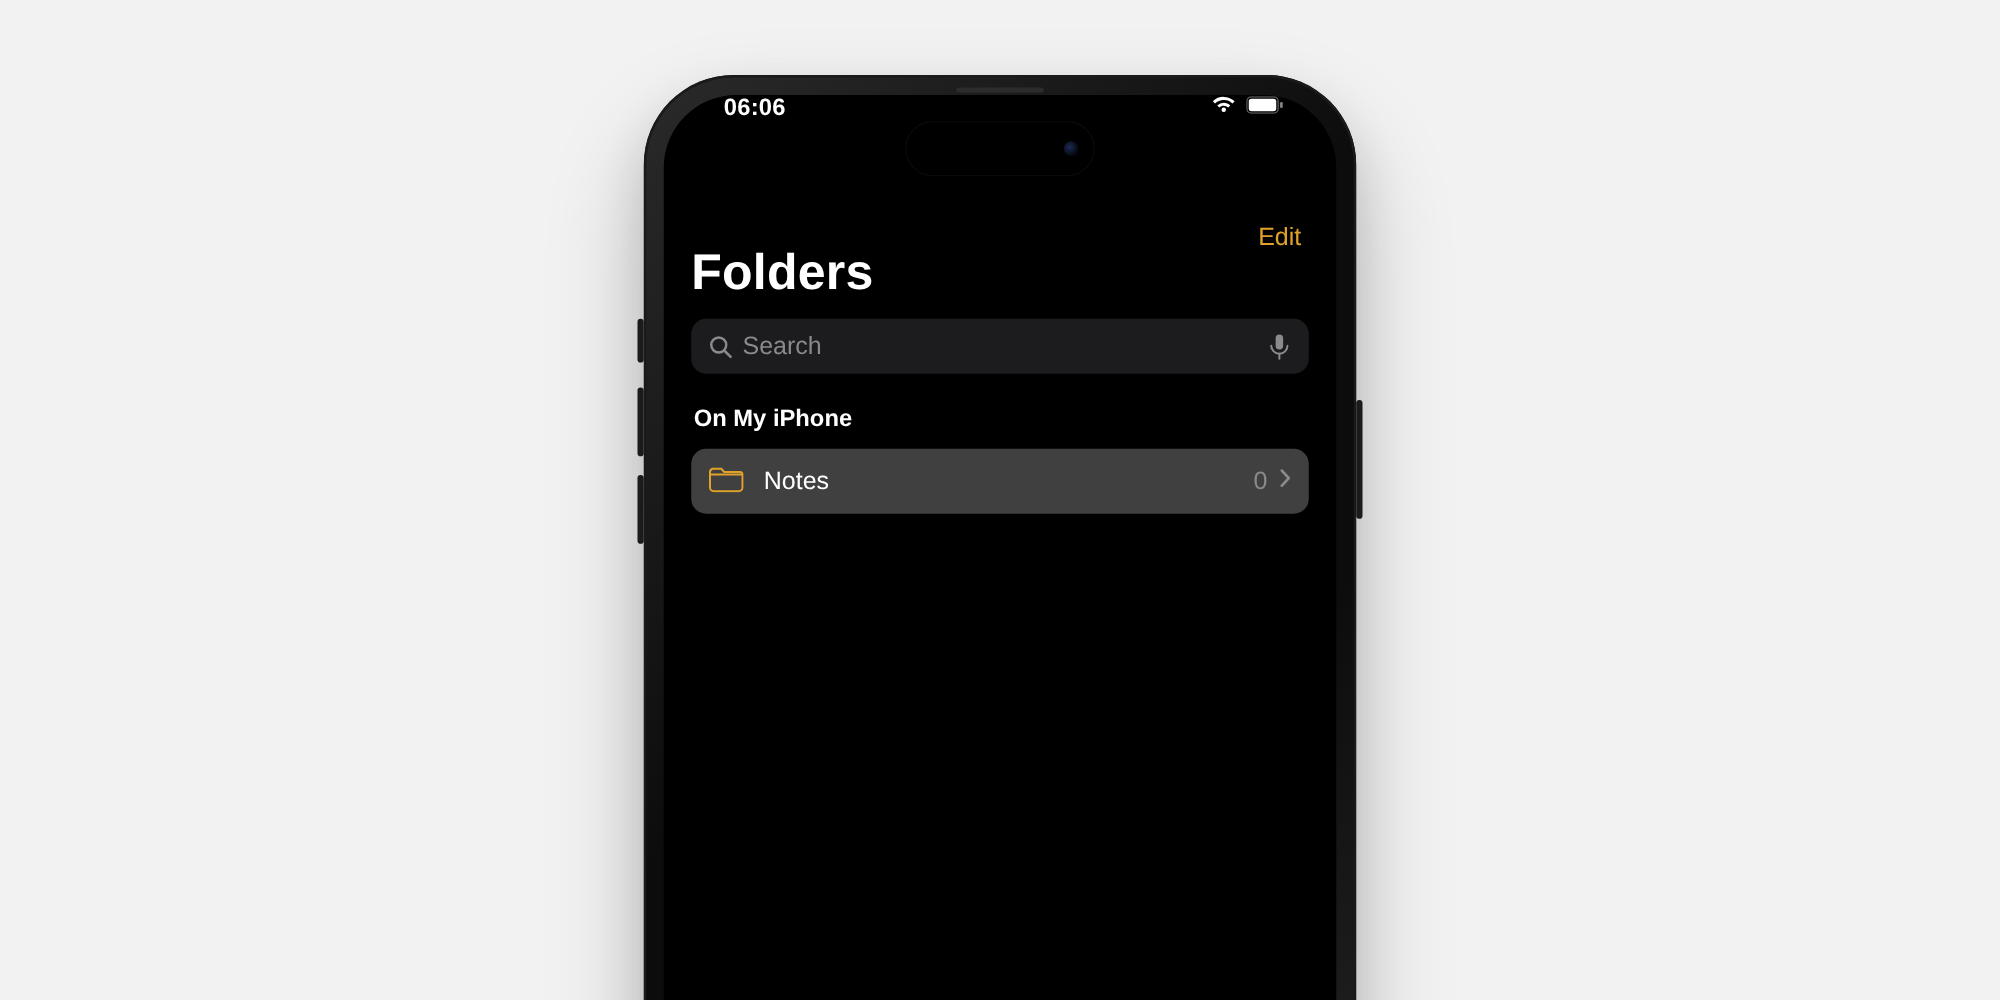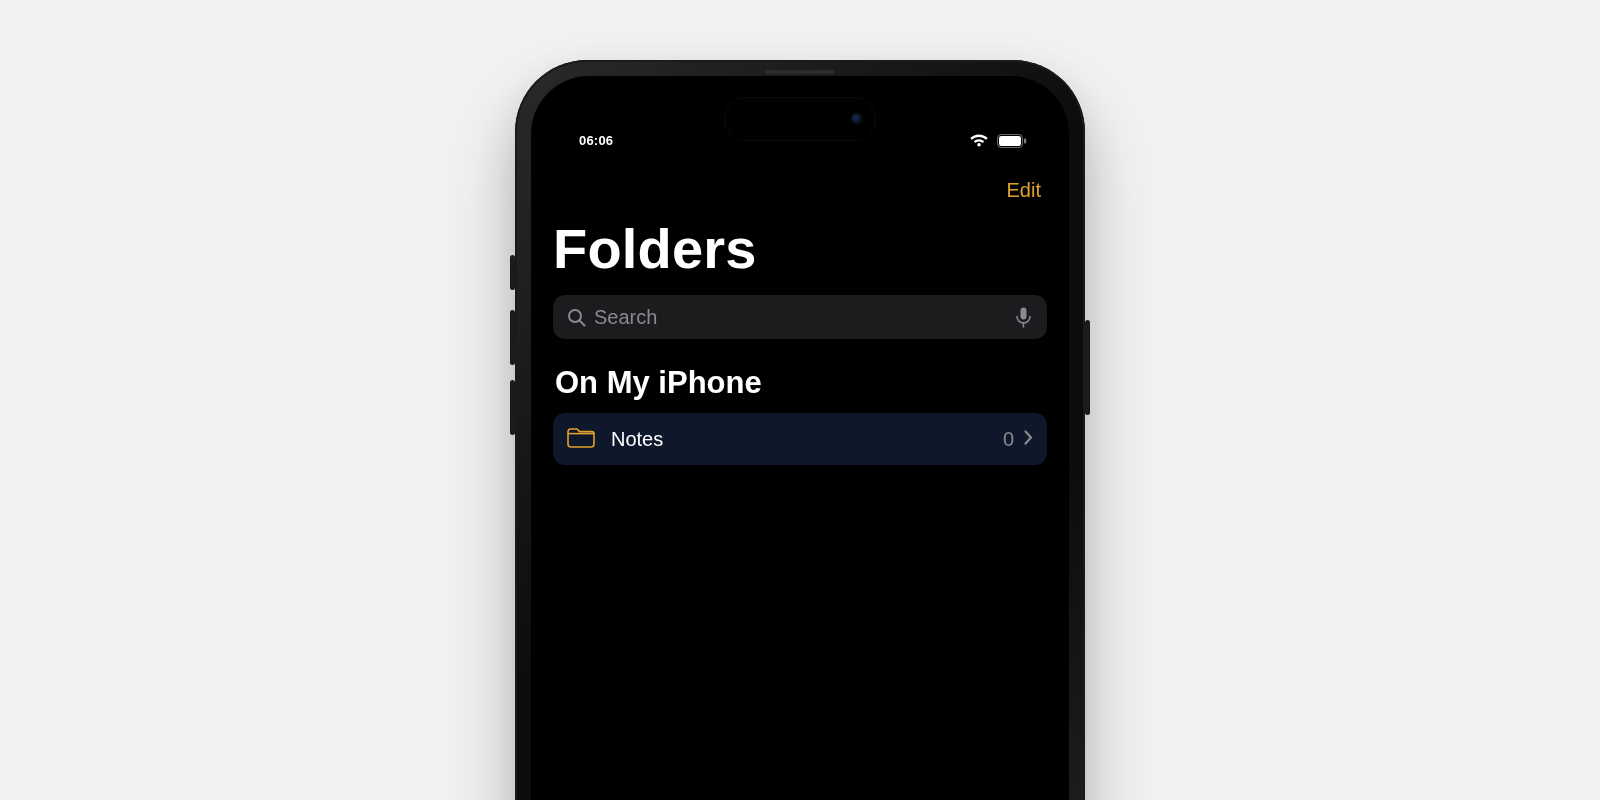--- a/index.html
+++ b/index.html
@@ -82,24 +82,24 @@
     width:12px; height:12px; border-radius:50%;
     background: radial-gradient(circle at 40% 40%, #1a2b55 0%, #05060a 70%);
   }
 
   
   .status-bar {
     position: absolute;
     top: 0; left:0; right:0;
     height: 72px;
     display: flex;
-    align-items: flex-end;
+    align-items: flex-start;
     justify-content: space-between;
     padding: 0 42px 0 48px;
-    font-size: 13px;
+    font-size: 19px;
     font-weight: 600;
     letter-spacing: 0.2px;
     z-index:10;
   }
   .status-right { display:flex; align-items:center; gap:8px; }
   .wifi-icon, .battery-icon { display:inline-flex; }
 
   
   .app-content {
     position: absolute;
@@ -117,24 +117,24 @@
     color: #e0a22a;
     font-size: 20px;
     font-weight: 400;
     font-family: inherit;
     cursor: pointer;
     padding-right: 6px;
     margin-top: 36px;
   }
 
   .page-title {
-    font-size: 56px;
+    font-size: 40px;
     font-weight: 700;
     letter-spacing: 0.2px;
-    margin-top: 20px;
+    margin-top: 0;
     margin-bottom: 14px;
   }
 
   .search-wrap {
     display:flex;
     align-items:center;
     height: 44px;
     background: #1c1c1e;
     border-radius: 12px;
     padding: 0 14px;
@@ -152,27 +152,27 @@
     font-family: inherit;
   }
   .search-input::placeholder { color: #8a8a8e; }
   .mic-btn {
     background:none; border:none; cursor:pointer;
     display:flex; align-items:center; justify-content:center;
     padding:0 2px;
   }
 
   .section-header {
-    font-size: 31px;
+    font-size: 19px;
     font-weight: 700;
     margin: 0 2px 12px 2px;
   }
 
   .folder-list {
-    background: #0f172a;
+    background: #404040;
     border-radius: 12px;
   }
   .folder-row {
     display:flex;
     align-items:center;
     height: 52px;
     padding: 0 14px 0 14px;
     cursor: pointer;
   }
   .folder-icon { flex:0 0 auto; margin-right:16px; }

